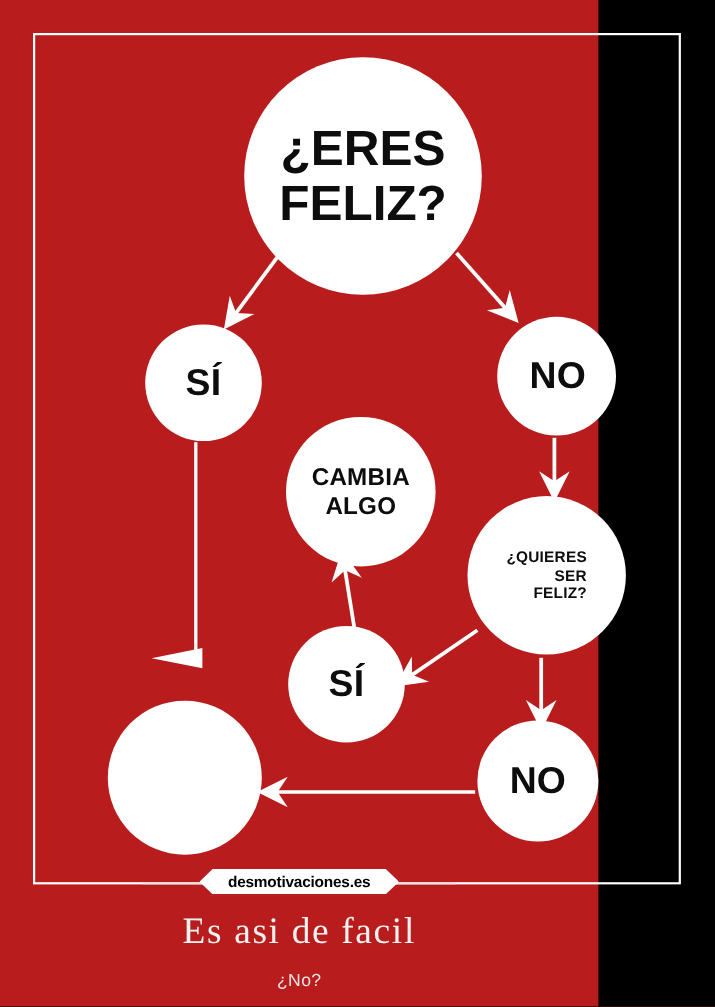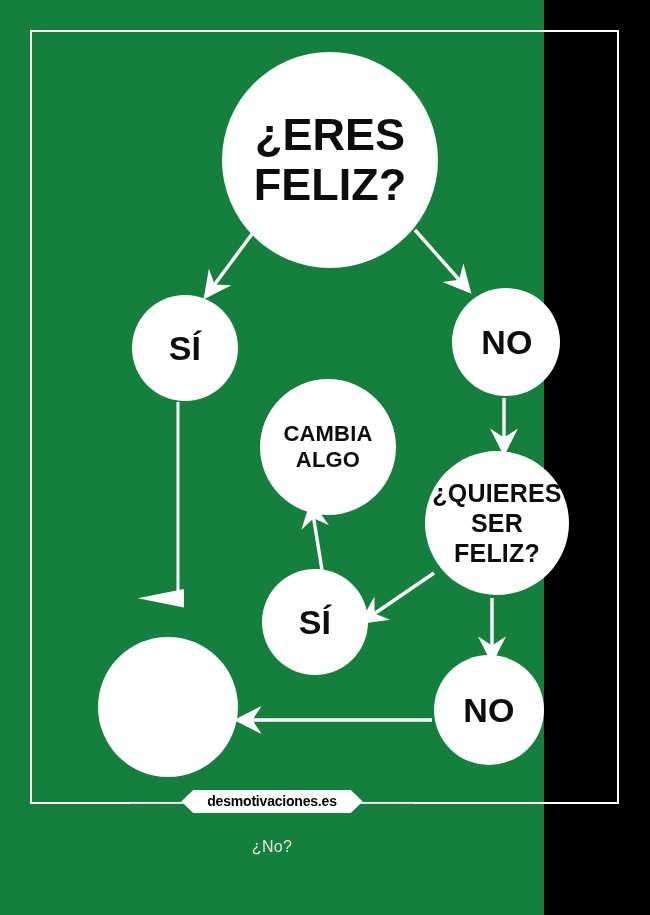--- a/index.html
+++ b/index.html
@@ -13,21 +13,21 @@
     height: 915px;
     overflow: hidden;
     font-family: "Liberation Sans", sans-serif;
     -webkit-font-smoothing: antialiased;
   }
 
   #poster {
     position: relative;
     width: 544px;
     height: 915px;
-    background: #15803d;
+    background: #b91c1c;
   }
 
   
   #frame {
     position: absolute;
     left: 30px;
     top: 30px;
     width: 589px;
     height: 774px;
     border: 2px solid #ffffff;
@@ -55,21 +55,21 @@
     line-height: 1.07;
     pointer-events: none;
     white-space: pre-line;
   }
 
   
   .n-root   { font-size: 45px; letter-spacing: 0px; line-height: 1.12; }
   .n-si     { font-size: 34px; }
   .n-no     { font-size: 34px; }
   .n-cambia { font-size: 22px; line-height: 1.18; }
-  .n-quiere { font-size: 25px; line-height: 1.2; }
+  .n-quiere { font-size: 14px; line-height: 1.2; text-align: right; }
   .n-si2    { font-size: 34px; }
   .n-sigue  { font-size: 20px; line-height: 1.2; }
   .n-no2    { font-size: 34px; }
 
   
   #watermark {
     position: absolute;
     left: 0;
     right: 0;
     top: 790px;
@@ -196,16 +196,17 @@
 
   <div class="node-label n-no2" style="left:435px; top:680px; width:108px; height:60px;">NO</div>
 
   <div id="watermark">
     <div class="wm-rule left"></div>
     <div class="wm-rule right"></div>
     <div class="wm-banner">desmotivaciones.es</div>
   </div>
 
   <div id="caption">
+    <p id="caption-title">Es asi de facil</p>
     <p id="caption-sub">¿No?</p>
   </div>
 
 </div>
 
 </body></html>

